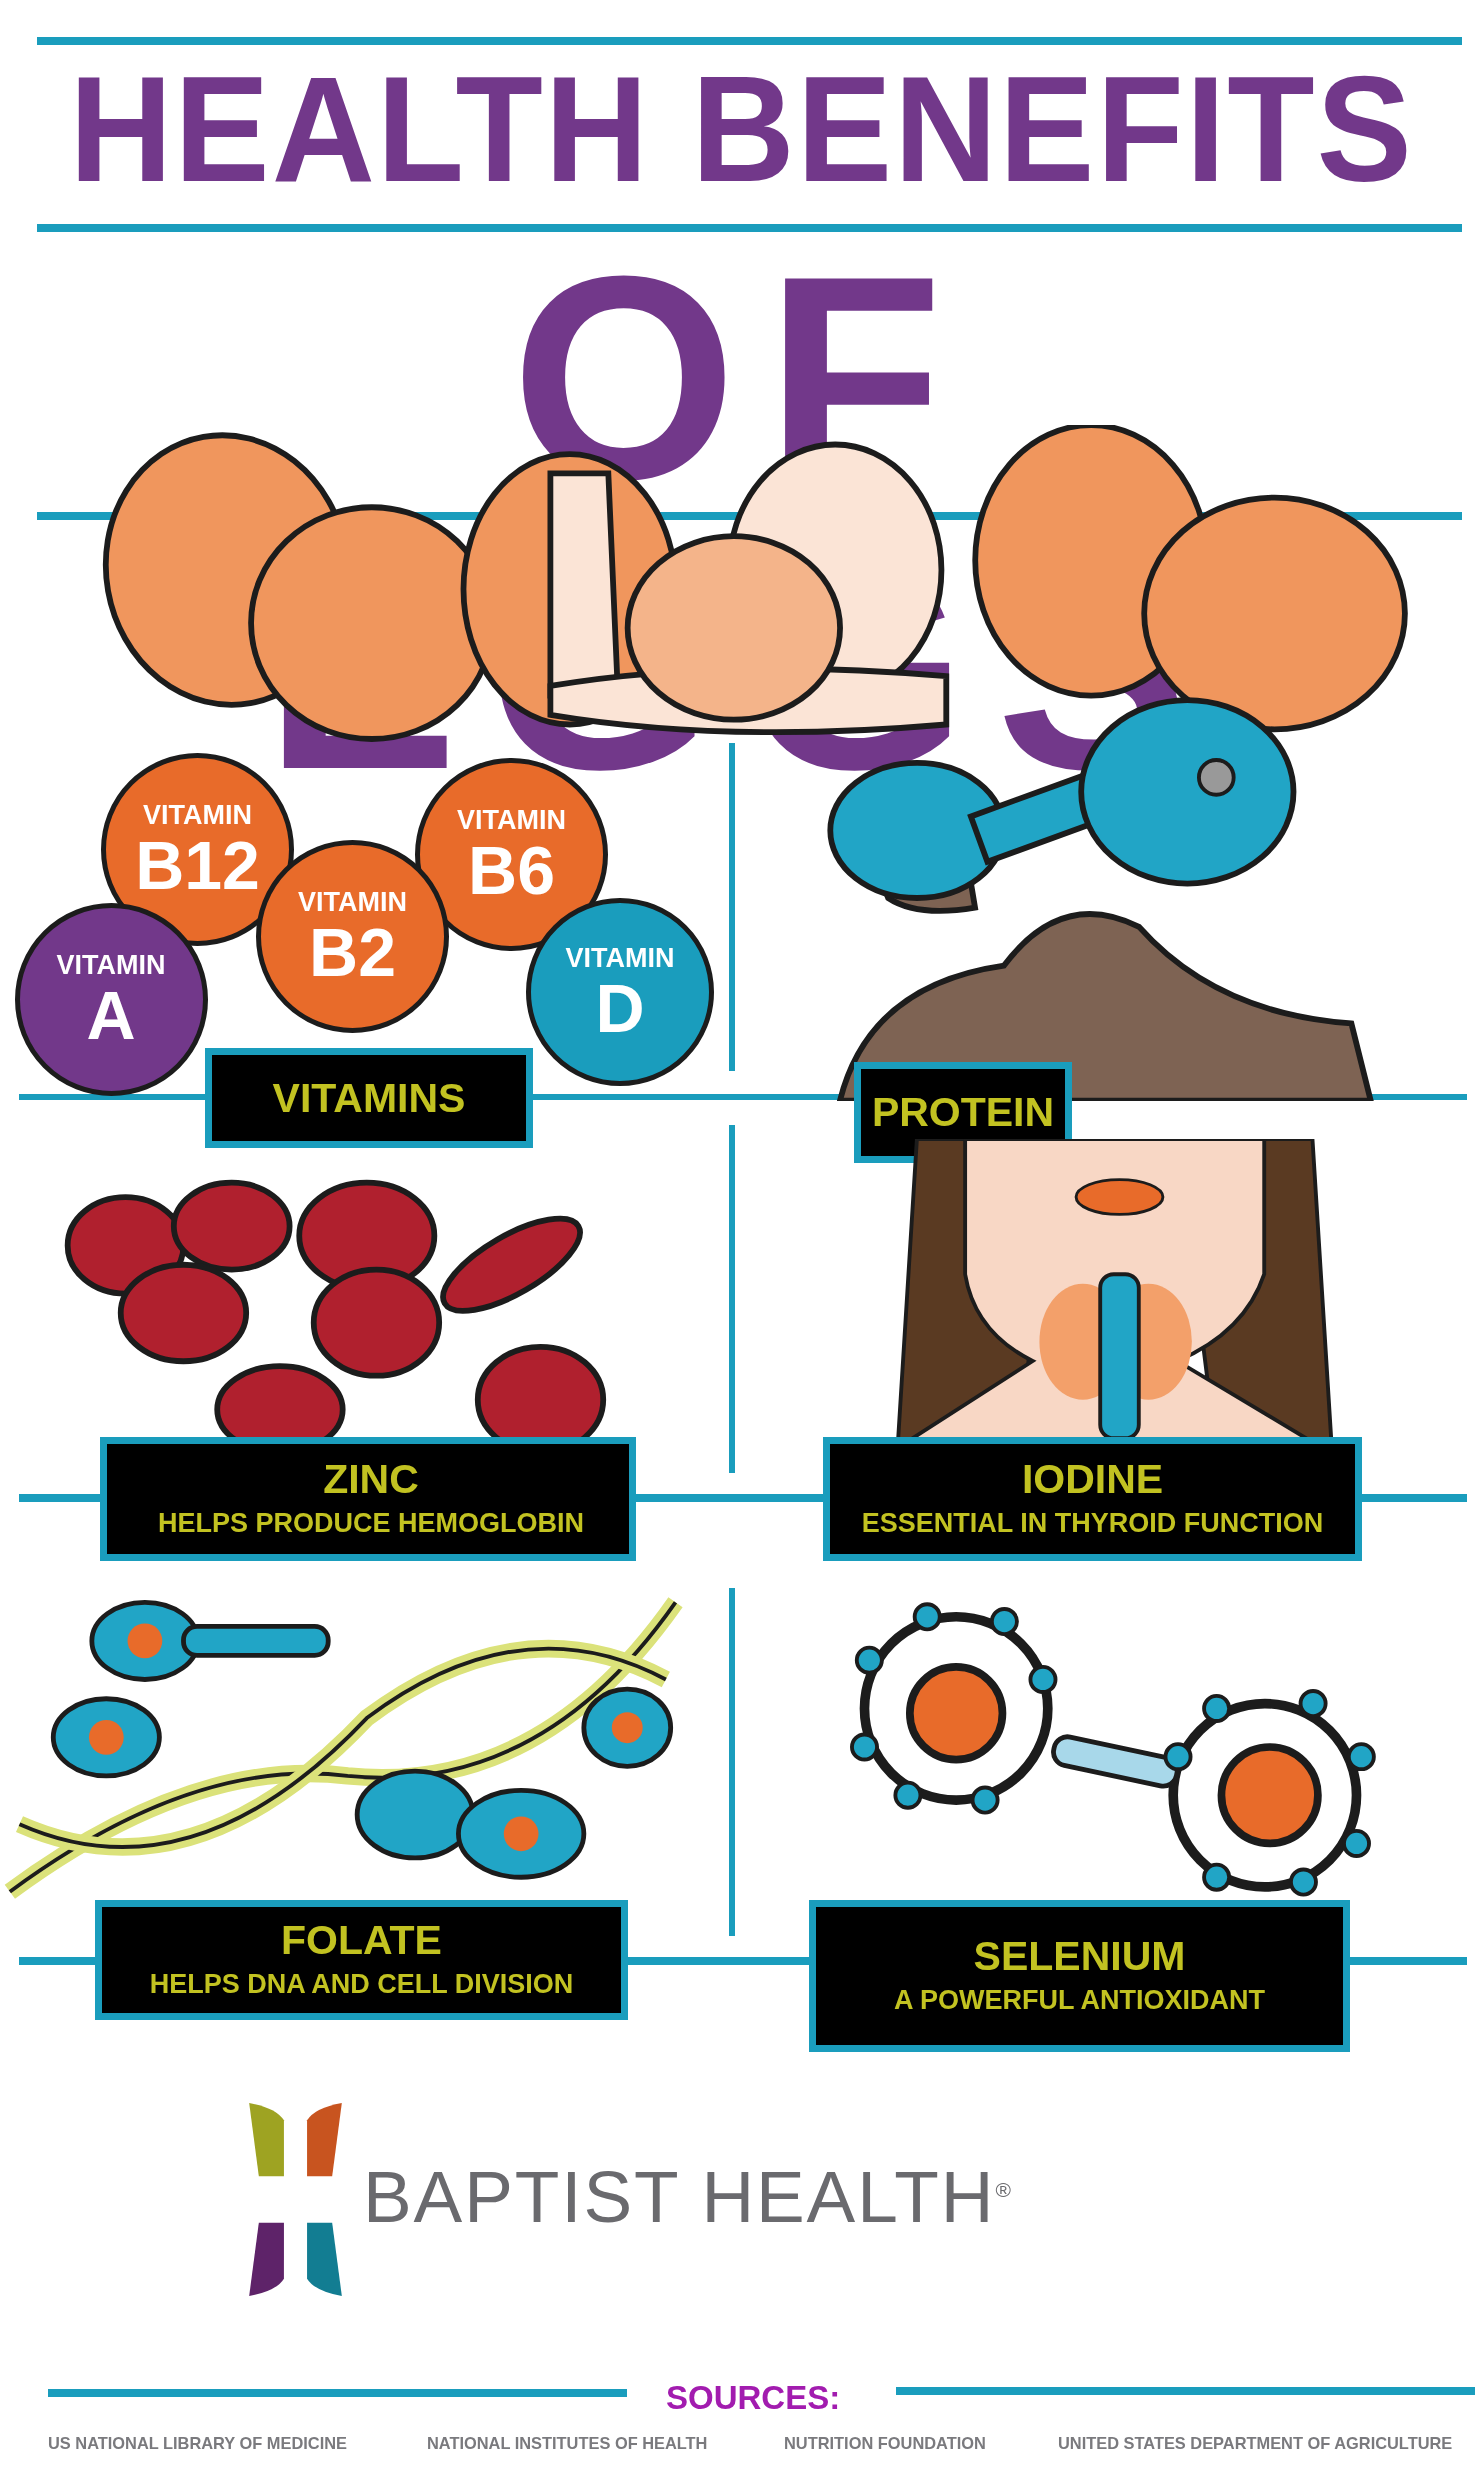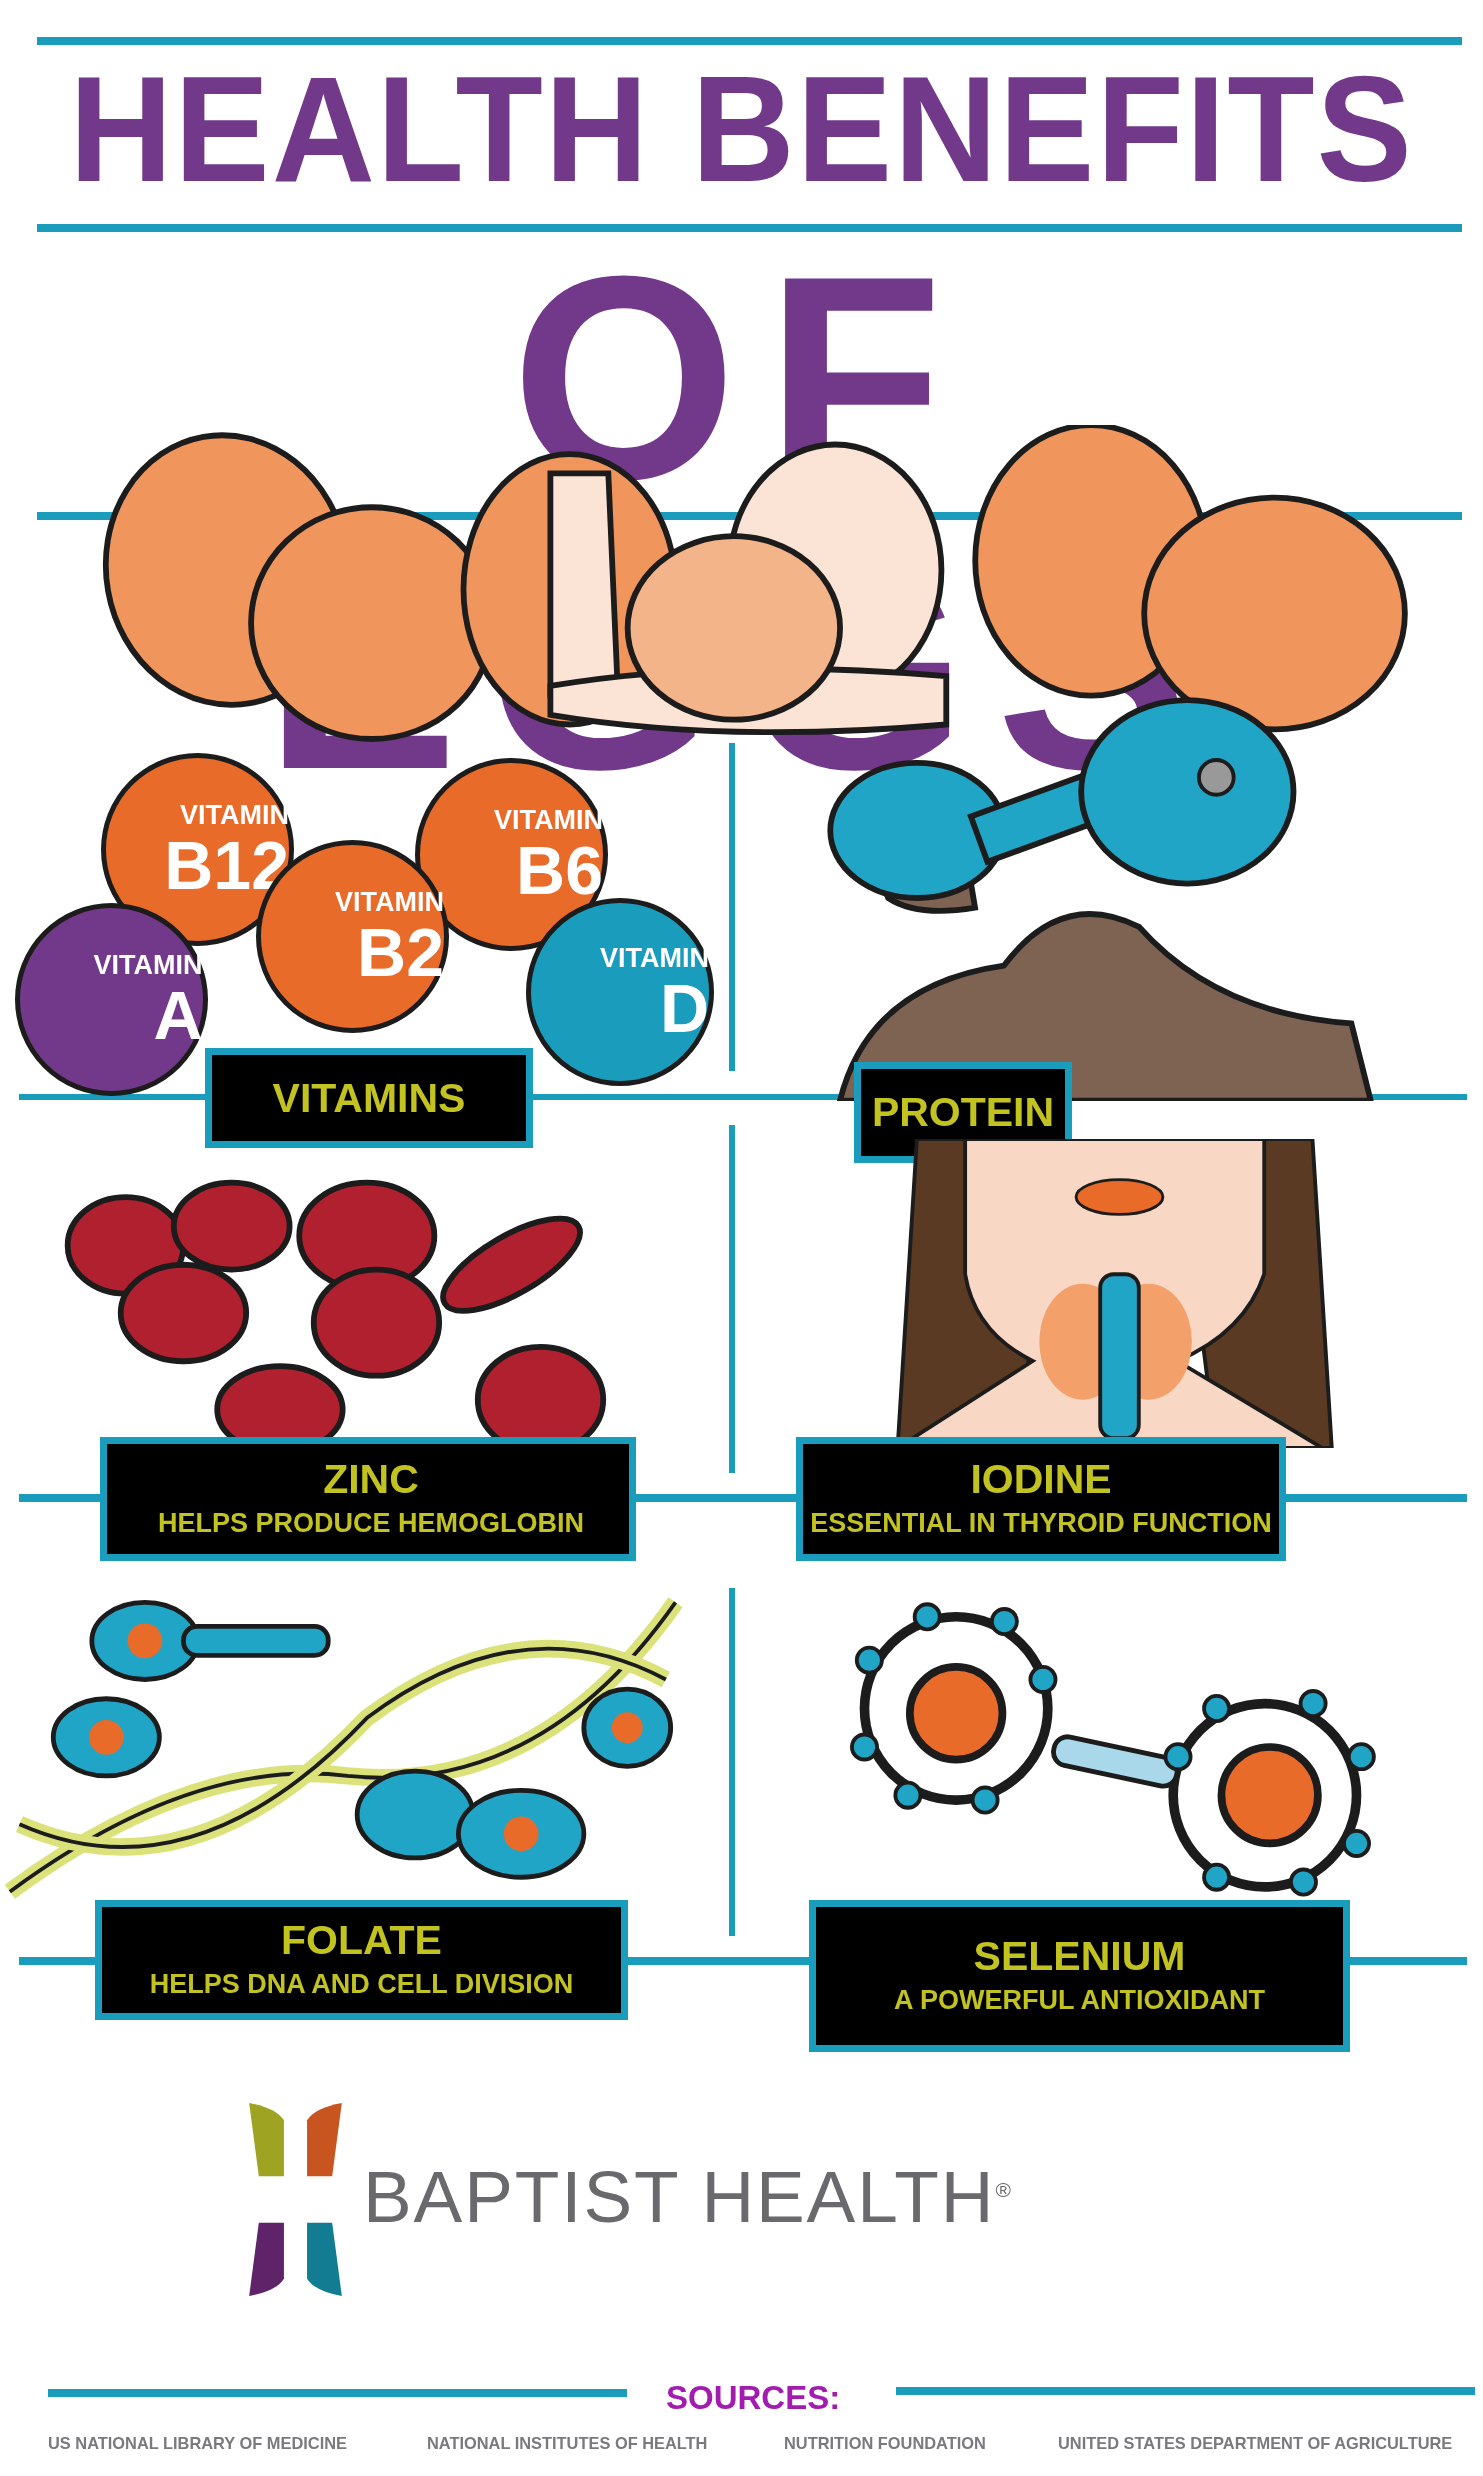--- a/index.html
+++ b/index.html
@@ -5,21 +5,21 @@
   * { box-sizing: border-box; margin: 0; padding: 0; }
   html, body { width: 1483px; height: 2477px; background: #ffffff; overflow: hidden; }
   body { position: relative; font-family: "Liberation Sans", sans-serif; }
   .abs { position: absolute; }
   .rule { position: absolute; background: #1a9dbd; }
   .title1 { left: 0; width: 1483px; top: 58px; text-align: center; color: #72388a; font-weight: 700; font-size: 143px; letter-spacing: 1.9px; transform: scaleY(1.05); line-height: 1; font-family: "Liberation Sans", sans-serif; }
   .title2 { left: 0; width: 1483px; top: 232px; text-align: center; color: #72388a; font-weight: 700; font-size: 290px; letter-spacing: 29px; line-height: 1; font-family: "Liberation Sans", sans-serif; }
   .label-box { position: absolute; background: #000000; border: 7.7px solid #1a9dbd; display: flex; flex-direction: column; align-items: center; justify-content: center; }
   .label-main { color: #c2c221; font-weight: 700; font-size: 41px; line-height: 1; font-family: "Liberation Sans", sans-serif; }
   .label-sub { color: #c2c221; font-weight: 700; font-size: 27px; line-height: 1.1; font-family: "Liberation Sans", sans-serif; margin-top: 9px; }
-  .vit { position: absolute; border-radius: 50%; border: 5.8px solid #1c1c1c; color: #fff; display: flex; flex-direction: column; align-items: flex-end; justify-content: center; font-weight: 700; font-family: "Liberation Sans", sans-serif; }
+  .vit { position: absolute; border-radius: 50%; border: 5.8px solid #1c1c1c; color: #fff; display: flex; flex-direction: column; align-items: center; justify-content: center; font-weight: 700; font-family: "Liberation Sans", sans-serif; }
   .vit .v { font-size: 27px; }
   .vit .n { font-size: 68px; line-height: 1; }
   .brand-text { color: #6a6a6e; font-size: 73px; letter-spacing: 1.9px; font-family: "Liberation Sans", sans-serif; }
   .src-title { color: #a21caf; font-weight: 700; font-size: 33px; font-family: "Liberation Sans", sans-serif; }
   .src-item { color: #7a7a7e; font-weight: 700; font-size: 16.4px; font-family: "Liberation Sans", sans-serif; white-space: nowrap; }
 </style>
 </head>
 <body>
 
 <div class="rule" style="left:37px;top:37px;width:1425px;height:7.7px;"></div>
@@ -104,21 +104,21 @@
 
 <svg class="abs" style="left:859px;top:1139px;" width="521" height="309" viewBox="0 0 540 320">
   <path d="M40 320 L60 0 L190 0 L170 320 Z" fill="#5a3a22" stroke="#1c1c1c" stroke-width="4"></path>
   <path d="M330 0 L470 0 L490 320 L370 320 Z" fill="#5a3a22" stroke="#1c1c1c" stroke-width="4"></path>
   <path d="M110 0 L420 0 L420 140 Q400 200 330 230 L480 320 L40 320 L180 230 Q120 200 110 140 Z" fill="#f8d7c5" stroke="#1c1c1c" stroke-width="4"></path>
   <ellipse cx="270" cy="60" rx="45" ry="18" fill="#e86b2a" stroke="#1c1c1c" stroke-width="3"></ellipse>
   <ellipse cx="232" cy="210" rx="45" ry="60" fill="#f3a06a"></ellipse>
   <ellipse cx="300" cy="210" rx="45" ry="60" fill="#f3a06a"></ellipse>
   <rect x="250" y="140" width="40" height="170" rx="14" fill="#21a5c6" stroke="#1c1c1c" stroke-width="4"></rect>
 </svg>
-<div class="label-box" style="left:796px;top:1437px;width:490px;height:124px;">
+<div class="label-box" style="left:823px;top:1437px;width:539px;height:124px;">
   <span class="label-main">IODINE</span>
   <span class="label-sub">ESSENTIAL IN THYROID FUNCTION</span>
 </div>
 
 <svg class="abs" style="left:0px;top:1583px;" width="695" height="328" viewBox="0 0 720 340">
   <path d="M10 320 Q200 180 360 200 Q560 220 700 20" fill="none" stroke="#dbe27a" stroke-width="18"></path>
   <path d="M10 320 Q200 180 360 200 Q560 220 700 20" fill="none" stroke="#1c1c1c" stroke-width="4"></path>
   <path d="M20 250 Q200 330 380 140 Q540 20 690 100" fill="none" stroke="#dbe27a" stroke-width="18"></path>
   <path d="M20 250 Q200 330 380 140 Q540 20 690 100" fill="none" stroke="#1c1c1c" stroke-width="4"></path>
   <g fill="#21a5c6" stroke="#1c1c1c" stroke-width="5">

